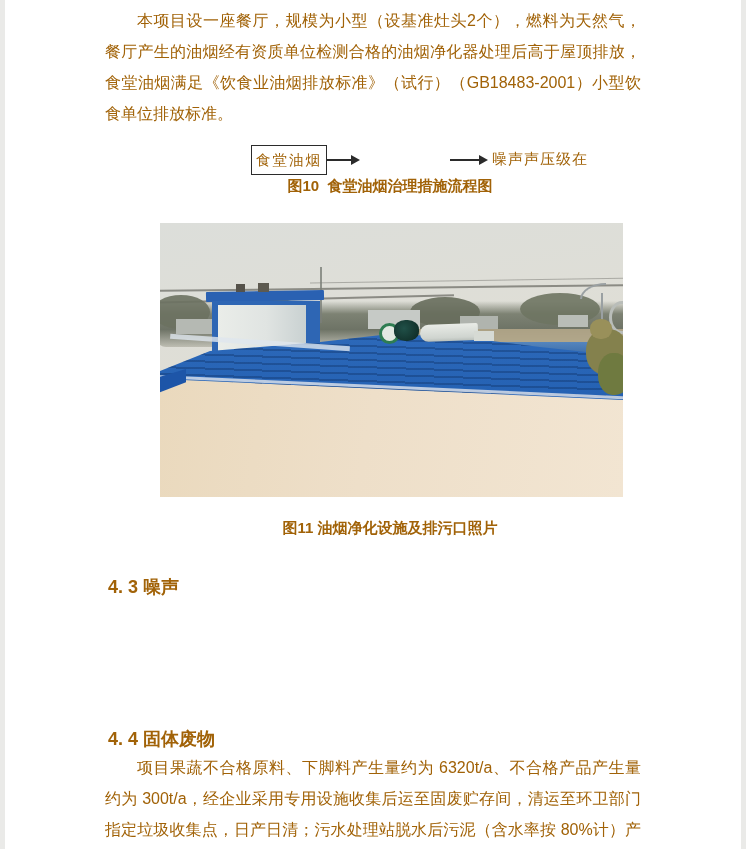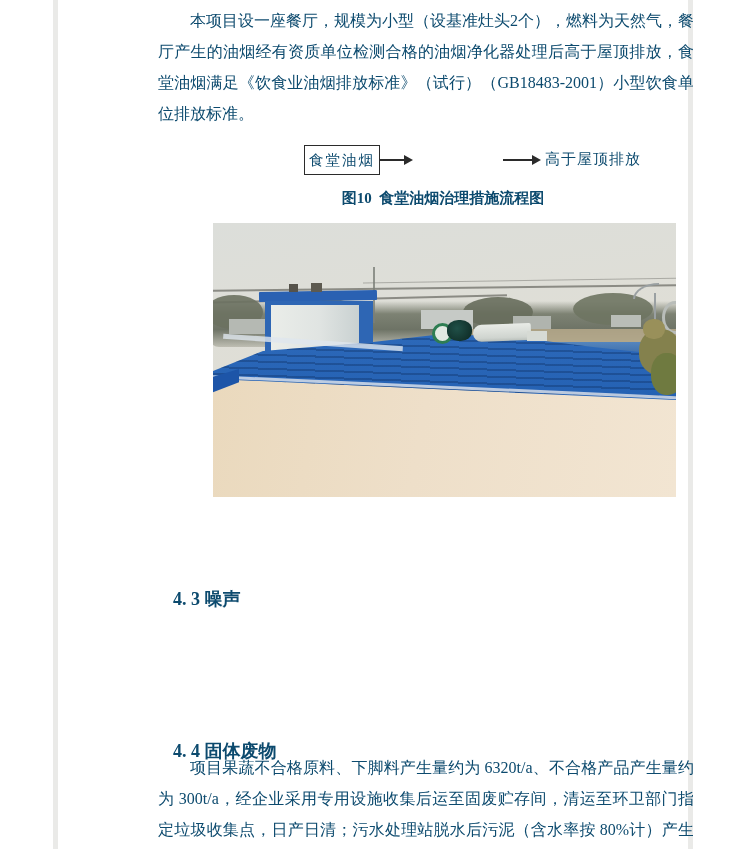--- a/index.html
+++ b/index.html
@@ -1,46 +1,46 @@
 <!DOCTYPE html>
 <html><head>
 <meta charset="utf-8">
 <style>
   html,body{margin:0;padding:0;background:#ffffff;}
   .page{
-    position:relative;width:640px;height:849px;margin:0 auto;background:#ffffff;
-    font-family:Liberation Serif, serif;color:#0c4a6e;overflow:hidden;
+    position:relative;width:746px;height:849px;margin:0 auto;background:#ffffff;
+    font-family:Liberation Sans, sans-serif;color:#a16207;overflow:hidden;
   }
   .page-edge{position:absolute;top:0;bottom:0;width:5px;background:#eaeae8;}
   .page-edge.left{left:0;}
   .page-edge.right{right:0;}
 
   
   .para{
     position:absolute;left:105px;width:536px;margin:0;
     font-size:16px;line-height:31px;text-align:justify;text-indent:32px;
   }
   .para-canteen{top:5px;}
   .para-noise{top:602px;}
   .para-solid{top:752px;}
 
   
   .heading{
-    position:absolute;left:108px;margin:12px;font-size:18px;font-weight:bold;
+    position:absolute;left:108px;margin:0;font-size:18px;font-weight:bold;
     line-height:24px;white-space:pre;
   }
   .heading-noise{top:575px;}
   .heading-solid{top:727px;}
 
   
   .caption{
     position:absolute;left:105px;width:570px;text-align:center;
     font-size:15px;font-weight:bold;line-height:20px;white-space:pre;
   }
-  .caption-fig10{top:188px;}
+  .caption-fig10{top:176px;}
   .caption-fig11{top:518px;}
 
   
   .flowchart{position:absolute;left:105px;top:144px;width:536px;height:36px;}
   .fbox{
     position:absolute;top:1px;height:30px;box-sizing:border-box;border:1.5px solid #2b2b2b;
     display:flex;align-items:center;justify-content:center;
     font-size:14.5px;letter-spacing:2px;background:#ffffff;
   }
   .fbox-1{left:146px;width:76px;}
@@ -130,21 +130,21 @@
   <div class="page-edge right"></div>
 
   <p class="para para-canteen">本项目设一座餐厅，规模为小型（设基准灶头2个），燃料为天然气，餐厅产生的油烟经有资质单位检测合格的油烟净化器处理后高于屋顶排放，食堂油烟满足《饮食业油烟排放标准》（试行）（GB18483-2001）小型饮食单位排放标准。</p>
 
   <div class="flowchart">
     <div class="fbox fbox-1">食堂油烟</div>
     <div class="arrow-shaft shaft-1"></div>
     <div class="arrow-head head-1"></div>
     <div class="arrow-shaft shaft-2"></div>
     <div class="arrow-head head-2"></div>
-    <div class="fresult">高于屋顶排放</div>
+    <div class="fresult">噪声声压级在</div>
   </div>
 
   <div class="caption caption-fig10">图10  食堂油烟治理措施流程图</div>
 
   <div class="photo">
     <div class="sky"></div>
     <div class="wire wire-1"></div>
     <div class="wire wire-2"></div>
     <div class="wire wire-3"></div>
     <div class="treeband"></div>
@@ -176,20 +176,21 @@
     <div class="eave-step"></div>
     <div class="fan-ring"></div>
     <div class="fan-body"></div>
     <div class="duct"></div>
     <div class="duct-2"></div>
     <div class="foliage foliage-1"></div>
     <div class="foliage foliage-2"></div>
     <div class="foliage foliage-3"></div>
   </div>
 
+  <div class="caption caption-fig11">图11 油烟净化设施及排污口照片</div>
 
   <h2 class="heading heading-noise">4. 3 噪声</h2>
 
 
   <h2 class="heading heading-solid">4. 4 固体废物</h2>
 
   <p class="para para-solid">项目果蔬不合格原料、下脚料产生量约为 6320t/a、不合格产品产生量约为 300t/a，经企业采用专用设施收集后运至固废贮存间，清运至环卫部门指定垃圾收集点，日产日清；污水处理站脱水后污泥（含水率按 80%计）产生量约为</p>
 </div>
 
 </body></html>

